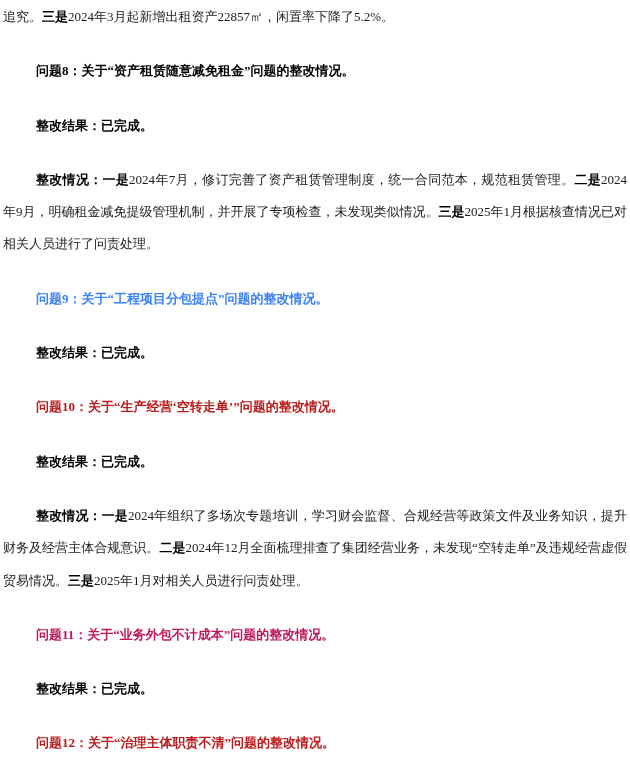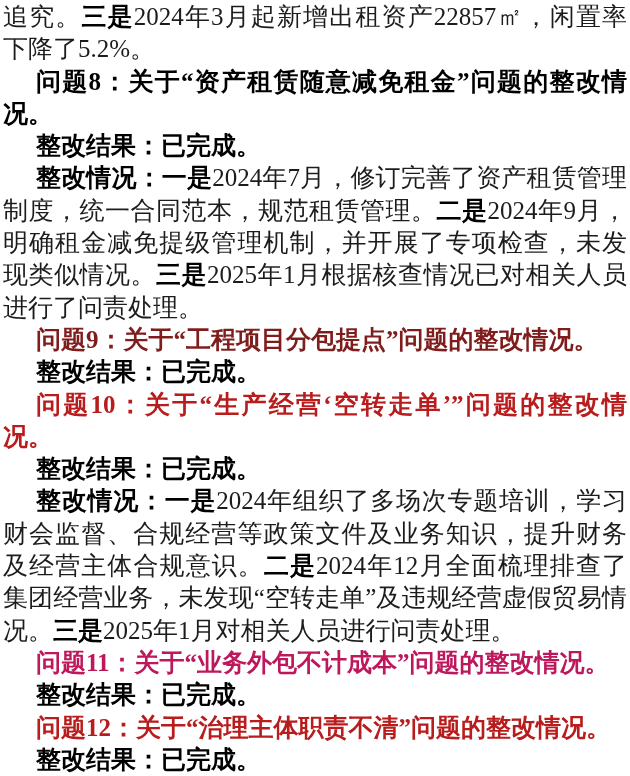--- a/index.html
+++ b/index.html
@@ -14,48 +14,49 @@
     background: #ffffff;
     padding: 1px 3px 0 3px;
     overflow: hidden;
   }
   .doc-body {
     width: 100%;
   }
   .para {
     margin: 0;
     font-family: "Liberation Serif", "DejaVu Serif", serif;
-    font-size: 25px;
+    font-size: 13px;
     line-height: 32.3px;
     color: #1c1c1c;
     text-align: justify;
     text-justify: inter-ideograph;
     word-break: break-all;
   }
   .para.indent {
     text-indent: 33px;
+    margin-top: 22px;
   }
   .run {
     font-weight: 400;
   }
   .run.bold {
     font-weight: 700;
     color: #000000;
   }
 </style>
 </head>
 <body>
 
 <div class="page">
   <div class="doc-body" style="color: rgb(28, 28, 28);">
       <p class="para"><span class="run">追究。</span><span class="run bold" style="color: rgb(0, 0, 0);">三是</span><span class="run">2024年3月起新增出租资产22857㎡，闲置率下降了5.2%。</span></p>
       <p class="para indent"><span class="run bold" style="color: rgb(0, 0, 0);">问题8：关于“资产租赁随意减免租金”问题的整改情况。</span></p>
       <p class="para indent"><span class="run bold" style="color: rgb(0, 0, 0);">整改结果：已完成。</span></p>
       <p class="para indent"><span class="run bold" style="color: rgb(0, 0, 0);">整改情况：</span><span class="run bold" style="color: rgb(0, 0, 0);">一是</span><span class="run">2024年7月，修订完善了资产租赁管理制度，统一合同范本，规范租赁管理。</span><span class="run bold" style="color: rgb(0, 0, 0);">二是</span><span class="run">2024年9月，明确租金减免提级管理机制，并开展了专项检查，未发现类似情况。</span><span class="run bold" style="color: rgb(0, 0, 0);">三是</span><span class="run">2025年1月根据核查情况已对相关人员进行了问责处理。</span></p>
-      <p class="para indent"><span class="run bold" style="color: #7f1d1d;">问题9：关于“工程项目分包提点”问题的整改情况。</span></p>
+      <p class="para indent"><span class="run bold" style="color: #3b82f6;">问题9：关于“工程项目分包提点”问题的整改情况。</span></p>
       <p class="para indent"><span class="run bold" style="color: rgb(0, 0, 0);">整改结果：已完成。</span></p>
       <p class="para indent"><span class="run bold" style="color: #b91c1c;">问题10：关于“生产经营‘空转走单’”问题的整改情况。</span></p>
       <p class="para indent"><span class="run bold" style="color: rgb(0, 0, 0);">整改结果：已完成。</span></p>
       <p class="para indent"><span class="run bold" style="color: rgb(0, 0, 0);">整改情况：</span><span class="run bold" style="color: rgb(0, 0, 0);">一是</span><span class="run">2024年组织了多场次专题培训，学习财会监督、合规经营等政策文件及业务知识，提升财务及经营主体合规意识。</span><span class="run bold" style="color: rgb(0, 0, 0);">二是</span><span class="run">2024年12月全面梳理排查了集团经营业务，未发现“空转走单”及违规经营虚假贸易情况。</span><span class="run bold" style="color: rgb(0, 0, 0);">三是</span><span class="run">2025年1月对相关人员进行问责处理。</span></p>
       <p class="para indent"><span class="run bold" style="color: #be185d;">问题11：关于“业务外包不计成本”问题的整改情况。</span></p>
       <p class="para indent"><span class="run bold" style="color: rgb(0, 0, 0);">整改结果：已完成。</span></p>
       <p class="para indent"><span class="run bold" style="color: #b91c1c;">问题12：关于“治理主体职责不清”问题的整改情况。</span></p>
       <p class="para indent"><span class="run bold" style="color: rgb(0, 0, 0);">整改结果：已完成。</span></p>
     </div>
 </div>

